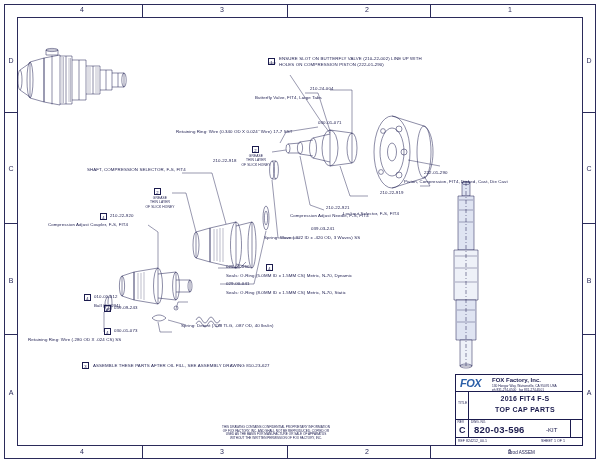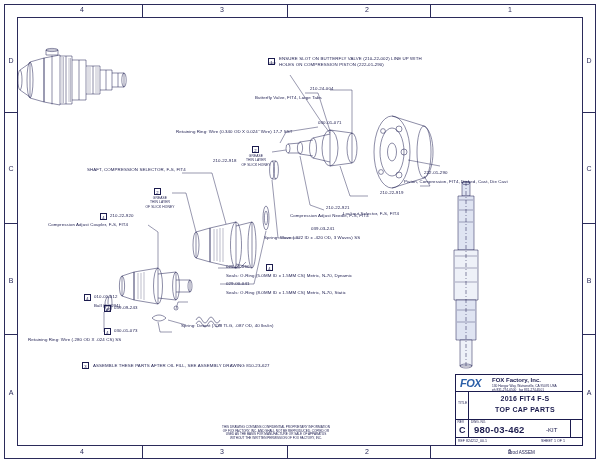--- a/index.html
+++ b/index.html
@@ -333,21 +333,21 @@
     <div class="tiny" style="position:absolute;left:36px;top:12.5px;">ph 831-274-6500   fax 831-274-6501</div>
 
     <div class="tb-txt" style="left:2px;top:26px;font-size:3.4px;">TITLE</div>
     <div class="tb-title" style="left:6px;top:20px;">2016 FIT4 F-S</div>
     <div class="tb-title" style="left:6px;top:31px;">TOP CAP PARTS</div>
 
     <div class="tb-txt" style="left:1.5px;top:45px;font-size:3.2px;">REV</div>
     <div class="tb-txt" style="left:3px;top:50px;font-size:9px;font-weight:bold;">C</div>
 
     <div class="tb-txt" style="left:15px;top:45px;font-size:3.2px;">DWG. NO.</div>
-    <div class="tb-part" style="left:18px;top:49px;">980-03-462</div>
+    <div class="tb-part" style="left:18px;top:49px;">820-03-596</div>
     <div class="tb-txt" style="left:90px;top:52px;font-size:6px;">-KIT</div>
 
     <div class="tb-txt" style="left:2px;top:64px;font-size:3.4px;">REF</div>
     <div class="tb-txt" style="left:10px;top:64px;font-size:3.6px;">824212_00.1</div>
     <div class="tb-txt" style="left:85px;top:64px;font-size:3.6px;">SHEET 1 OF 1</div>
   </div>
 
   <div class="noteblk" style="left:216px;top:426px;width:120px;">THIS DRAWING CONTAINS CONFIDENTIAL PROPRIETARY INFORMATION
 OF FOX FACTORY, INC. AND SHALL NOT BE REPRODUCED, COPIED OR
 USED AS THE BASIS FOR MANUFACTURE OR SALE OF APPARATUS

